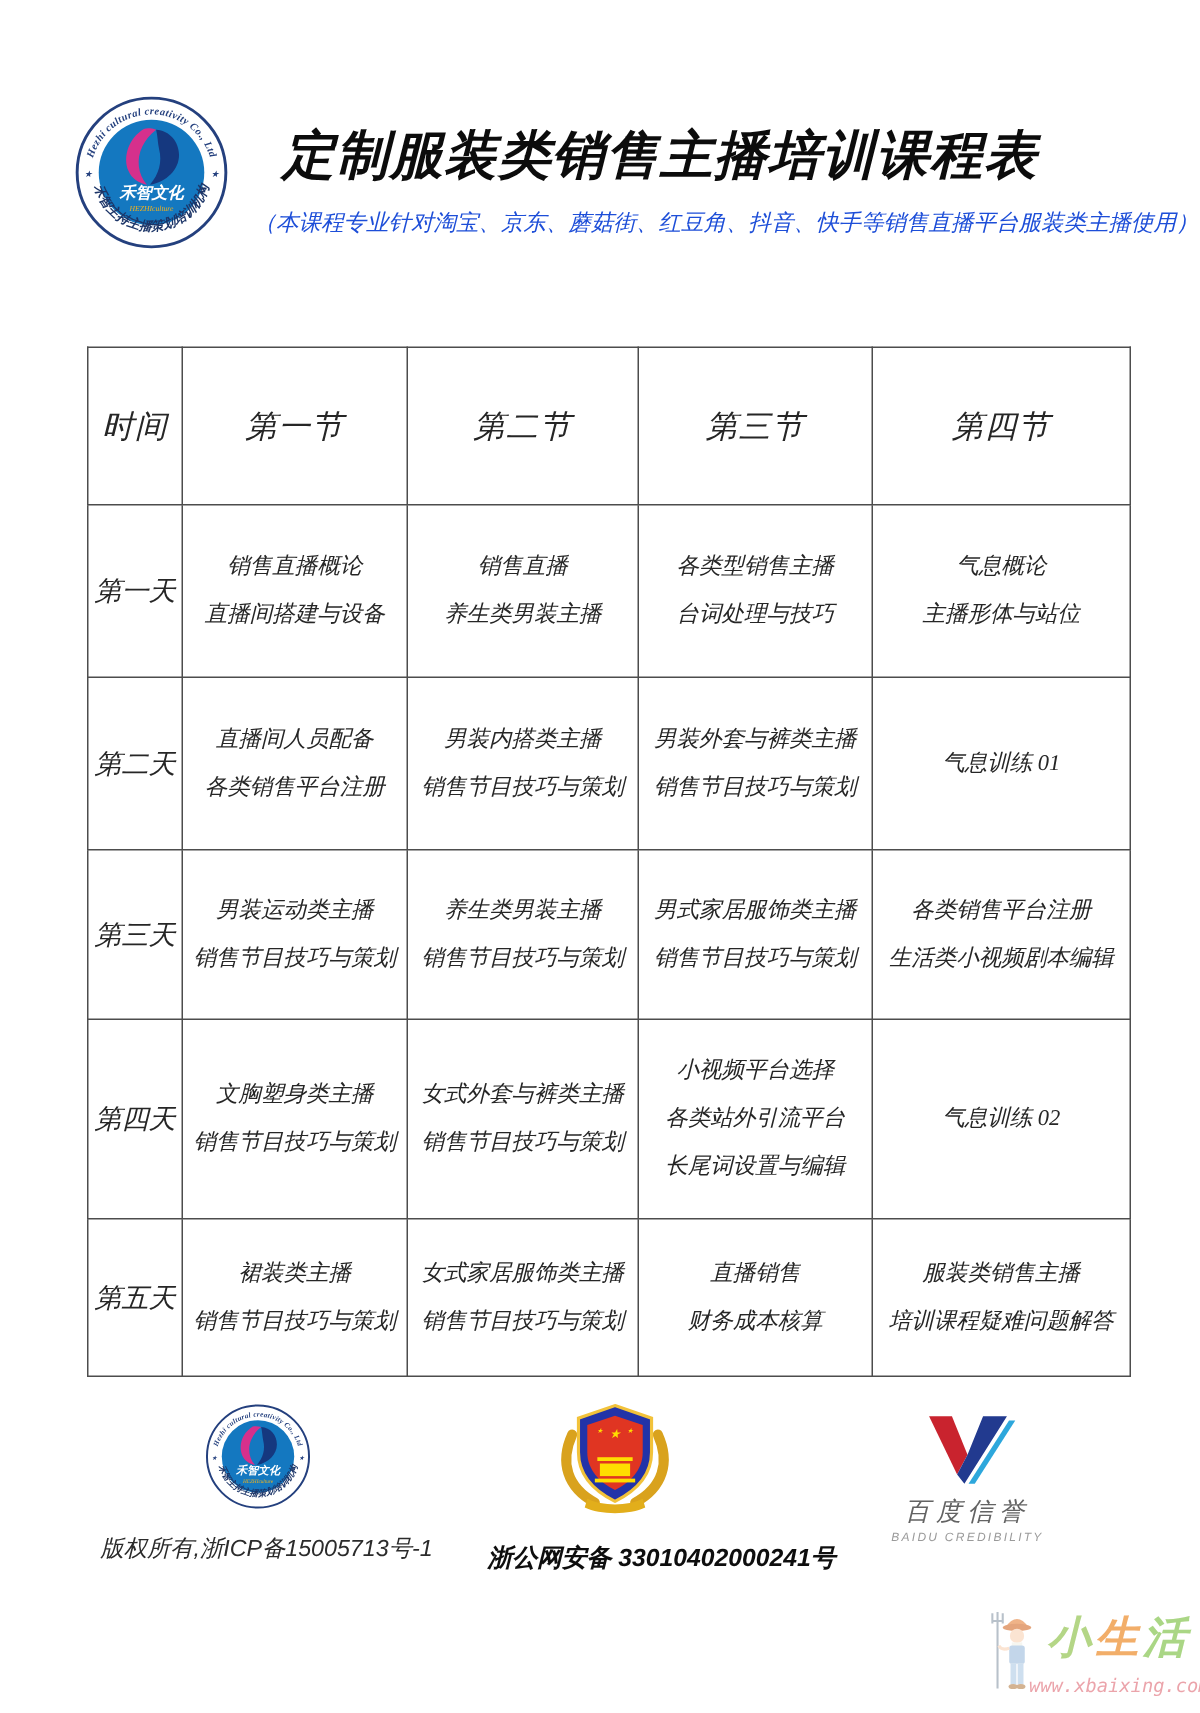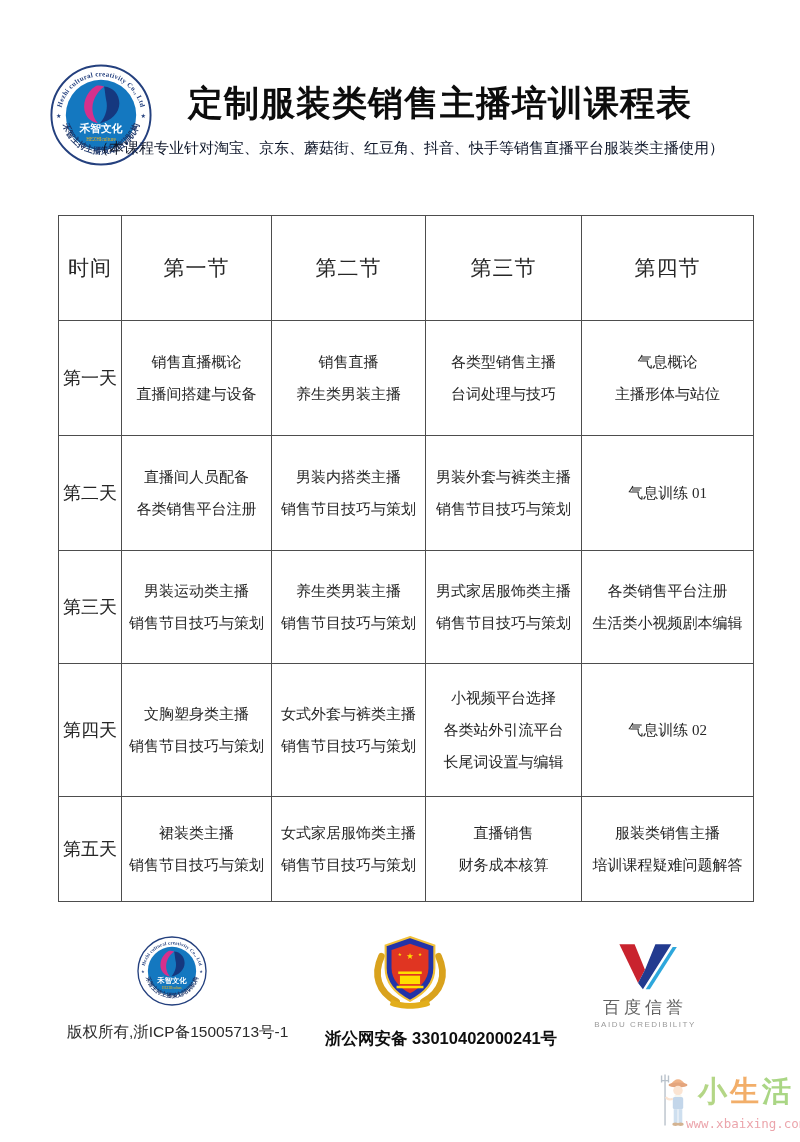--- a/index.html
+++ b/index.html
@@ -1,37 +1,37 @@
 <!DOCTYPE html>
 <html><head>
 <meta charset="utf-8">
 <style>
   * { margin:0; padding:0; box-sizing:border-box; }
   html,body { background:#ffffff; }
   .page {
     position:relative; width:800px; height:1142px; margin:0 auto;
     background:#ffffff; overflow:hidden;
-    font-family:"Liberation Serif", serif; color:#1a1a1a;
+    font-family:"Liberation Serif", serif; color:#1a1a1a;font-style:italic;
   }
 
   
   .logo-top { position:absolute; left:50px; top:64px; width:102px; height:102px; }
   .doc-title {
     position:absolute; left:140px; top:80px; width:600px;
     text-align:center; font-size:35px; font-weight:bold; color:#0c0c0c;
     letter-spacing:1px; white-space:nowrap;
   }
   .doc-subtitle {
-    position:absolute; left:94px; top:139px; width:680px;
-    text-align:left; font-size:15px; color:#0f172a; white-space:nowrap;
+    position:absolute; left:119px; top:139px; width:680px;
+    text-align:right; font-size:15px; color:#1d4ed8; white-space:nowrap;
   }
 
   
   .course-table {
-    position:absolute; left:58px; top:215px; width:695px;
+    position:absolute; left:58px; top:231px; width:695px;
     border-collapse:collapse; table-layout:fixed; color:#262626;
   }
   .course-table th, .course-table td {
     border:1px solid #4d4d4d; text-align:center; vertical-align:middle;
     font-weight:normal; padding:0;
   }
   .course-table thead tr { height:105px; }
   .course-table tbody tr:nth-child(1) { height:115px; }
   .course-table tbody tr:nth-child(2) { height:115px; }
   .course-table tbody tr:nth-child(3) { height:113px; }

